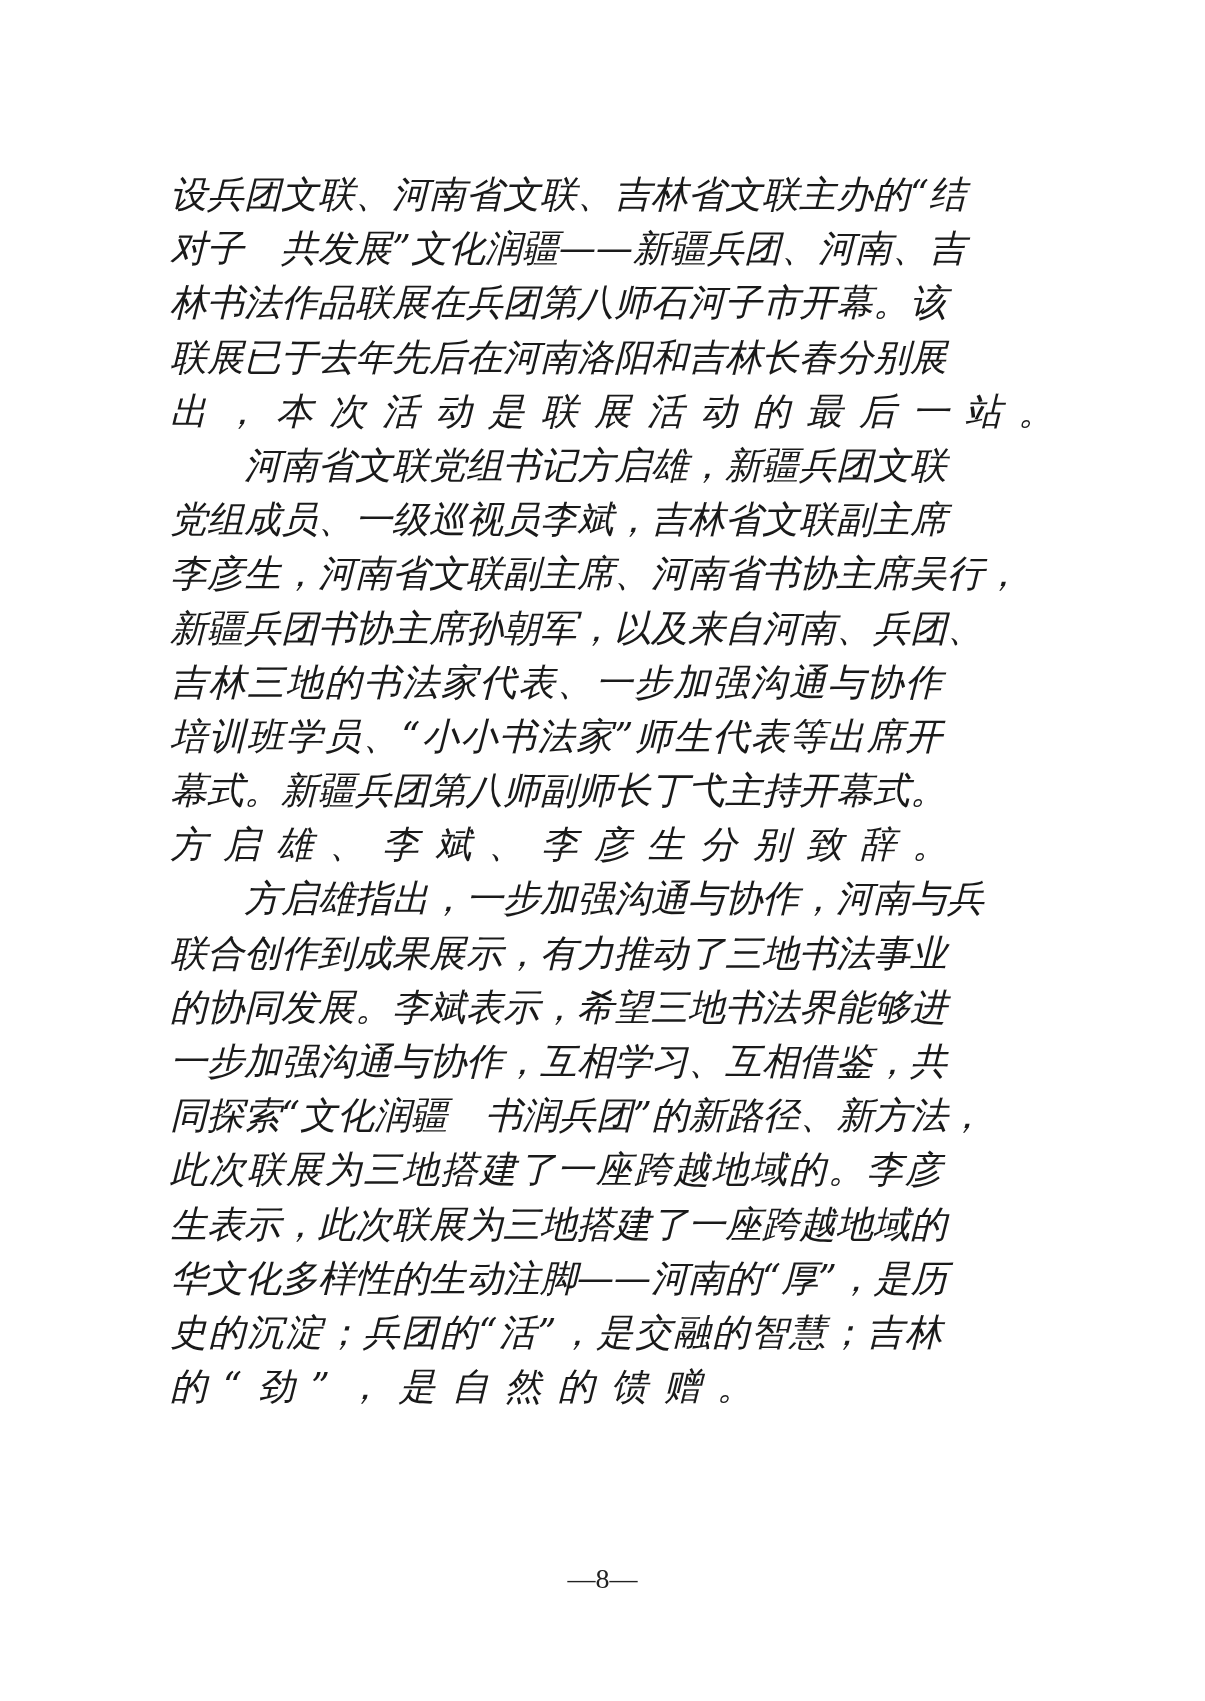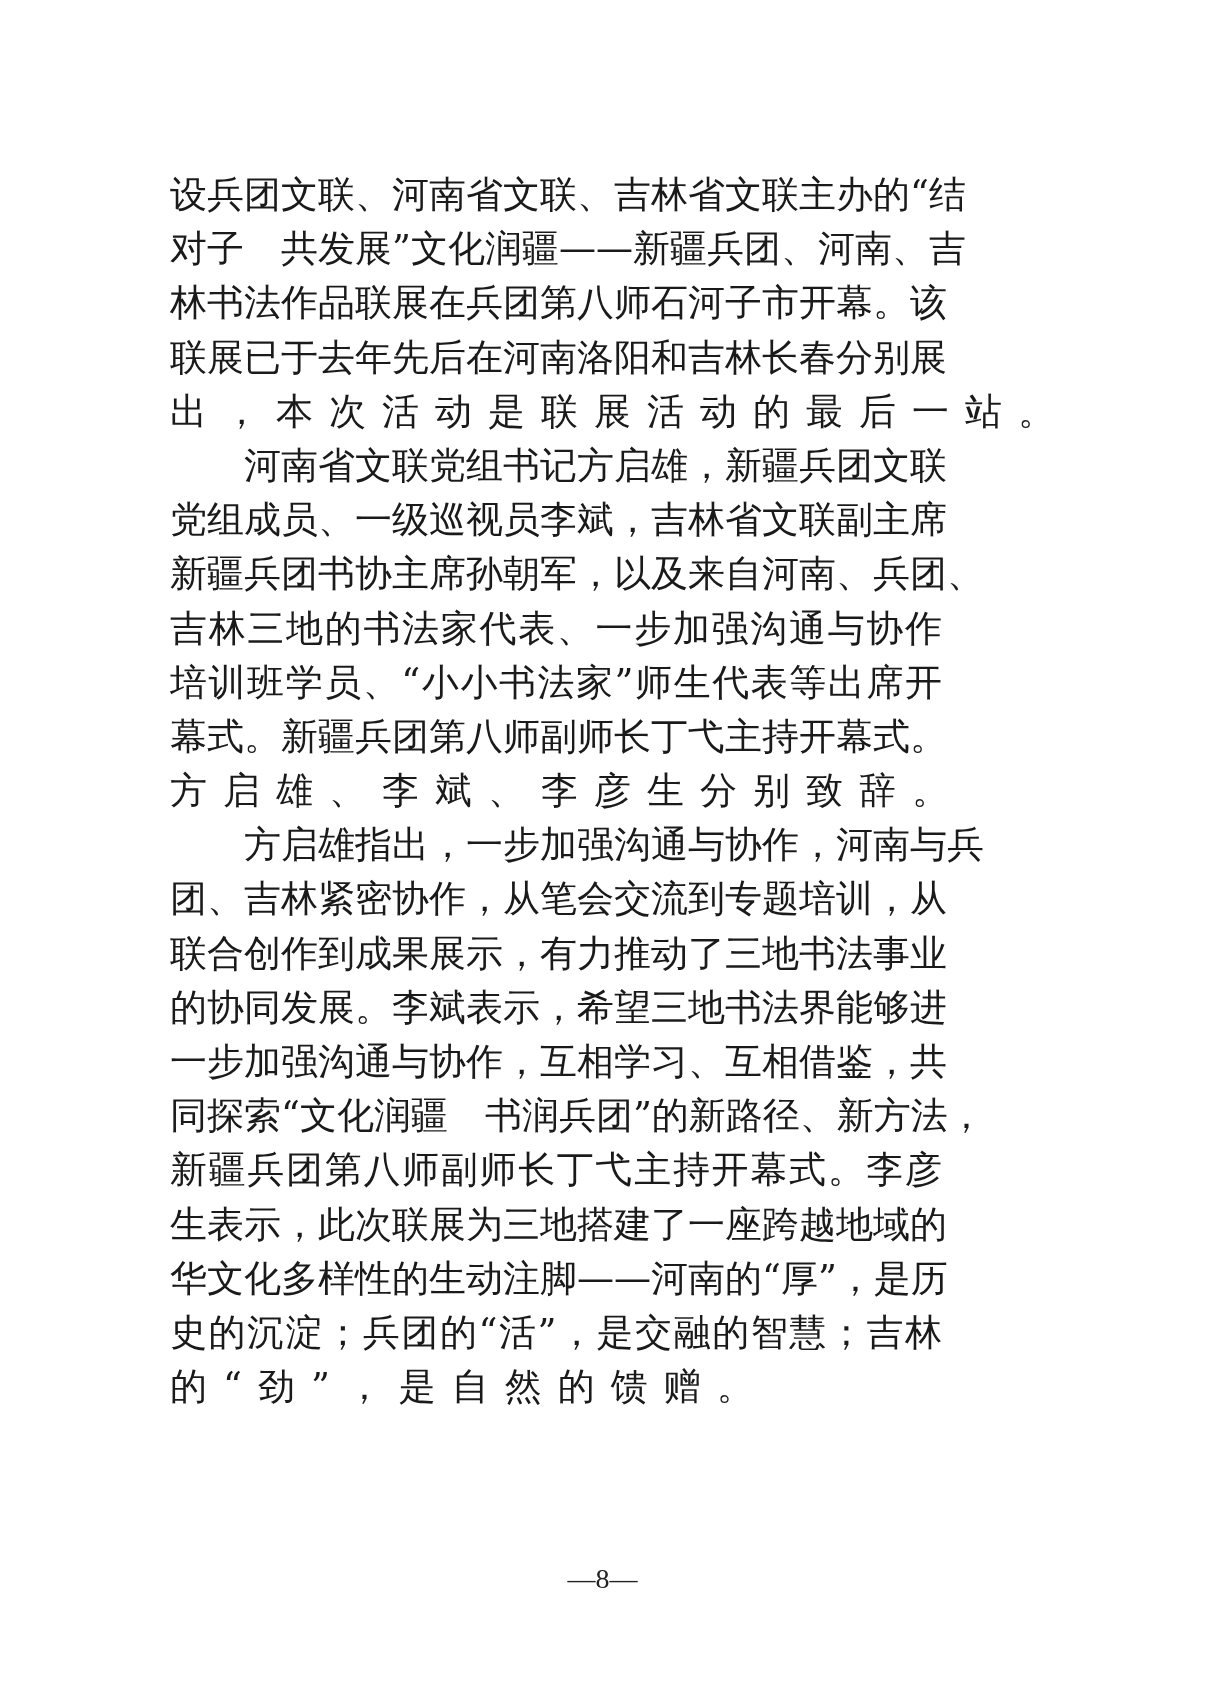--- a/index.html
+++ b/index.html
@@ -8,20 +8,21 @@
   .body-text {
     position: absolute; left: 170px; top: 168px; width: 772px;
     font-family: "DejaVu Serif", "Liberation Serif", serif;
     color: #1a1a1a;
   }
   .line {
     display: block; height: 54.2px; line-height: 54.2px;
     font-size: 37px; white-space: nowrap;
     text-align: justify; text-align-last: justify;
     letter-spacing: 0px;
+    font-style: italic;
   }
   .line.last { text-align-last: left; letter-spacing: 16px; }
   .line.indent { padding-left: 74px; }
   .page-number {
     position: absolute; left: 0; width: 1205px; top: 1563px;
     text-align: center; font-family: "Liberation Serif", serif;
     font-size: 28px; color: #222;
   }
 </style>
 </head>
@@ -29,31 +30,31 @@
 
 <div class="page">
   <div class="body-text" id="body-text">
       <span class="line">设兵团文联、河南省文联、吉林省文联主办的“结</span>
       <span class="line">对子　共发展”文化润疆——新疆兵团、河南、吉</span>
       <span class="line">林书法作品联展在兵团第八师石河子市开幕。该</span>
       <span class="line">联展已于去年先后在河南洛阳和吉林长春分别展</span>
       <span class="line last">出，本次活动是联展活动的最后一站。</span>
       <span class="line indent">河南省文联党组书记方启雄，新疆兵团文联</span>
       <span class="line">党组成员、一级巡视员李斌，吉林省文联副主席</span>
+      <span class="line">李彦生，河南省文联副主席、河南省书协主席吴行，</span>
       <span class="line">新疆兵团书协主席孙朝军，以及来自河南、兵团、</span>
       <span class="line">吉林三地的书法家代表、一步加强沟通与协作</span>
       <span class="line">培训班学员、“小小书法家”师生代表等出席开</span>
       <span class="line">幕式。新疆兵团第八师副师长丁弋主持开幕式。</span>
       <span class="line last">方启雄、李斌、李彦生分别致辞。</span>
       <span class="line indent">方启雄指出，一步加强沟通与协作，河南与兵</span>
-      <span class="line">团、吉林紧密协作，从笔会交流到专题培训，从</span>
       <span class="line">联合创作到成果展示，有力推动了三地书法事业</span>
       <span class="line">的协同发展。李斌表示，希望三地书法界能够进</span>
       <span class="line">一步加强沟通与协作，互相学习、互相借鉴，共</span>
       <span class="line">同探索“文化润疆　书润兵团”的新路径、新方法，</span>
-      <span class="line">新疆兵团第八师副师长丁弋主持开幕式。李彦</span>
+      <span class="line">此次联展为三地搭建了一座跨越地域的。李彦</span>
       <span class="line">生表示，此次联展为三地搭建了一座跨越地域的</span>
       <span class="line">华文化多样性的生动注脚——河南的“厚”，是历</span>
       <span class="line">史的沉淀；兵团的“活”，是交融的智慧；吉林</span>
       <span class="line last">的“劲”，是自然的馈赠。</span>
     </div>
   <div class="page-number">—8—</div>
 </div>
 
 </body></html>

